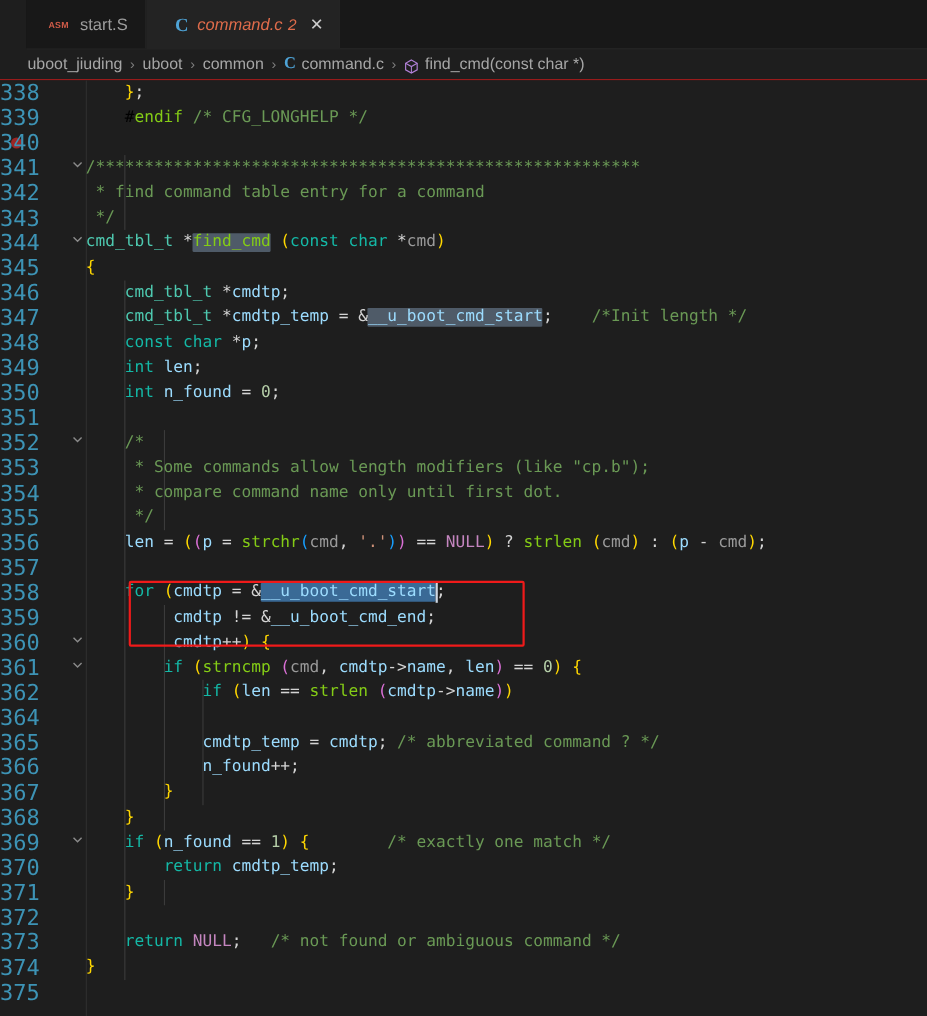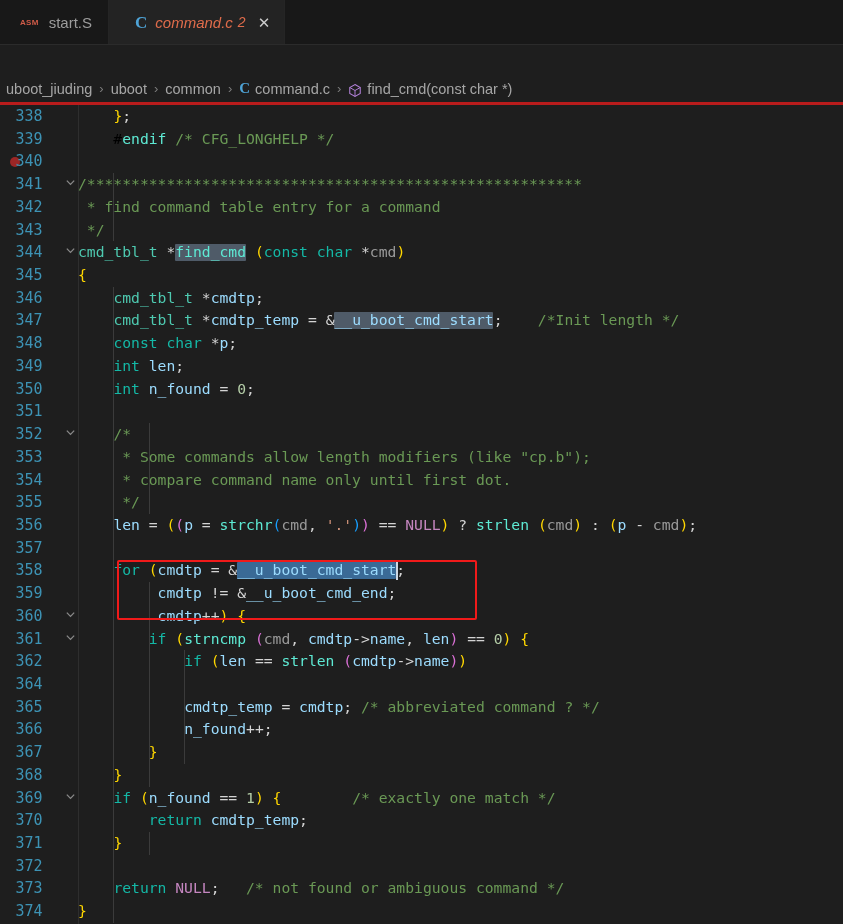--- a/index.html
+++ b/index.html
@@ -12,20 +12,21 @@
     font-family: "DejaVu Sans Mono", monospace;
     -webkit-font-smoothing: antialiased;
   }
 
   
   .tabbar {
     display: flex;
     height: 44px;
     background: #181818;
     border-bottom: 1px solid #2b2b2b;
+    margin-left: 24px;
   }
   .tab {
     display: flex;
     align-items: center;
     gap: 8px;
     padding: 0 16px 0 14px;
     height: 44px;
     box-sizing: border-box;
     font-family: "Liberation Sans", sans-serif;
     font-size: 15px;
@@ -80,29 +81,28 @@
     margin-left: 4px;
     line-height: 1;
     cursor: pointer;
   }
 
   
   .breadcrumb {
     display: flex;
     align-items: center;
     height: 27px;
-    padding-left: 6px;
+    padding-left: 25px;
     background: #1e1e1e;
     font-family: "Liberation Sans", sans-serif;
     font-size: 14.5px;
     color: #a6a6a6;
     gap: 6px;
     white-space: nowrap;
-    border-bottom: 3px solid #b91c1c;
-    margin-top: 30px;
+    border-bottom: 1px solid #b91c1c;
   }
   .crumb { cursor: pointer; display: flex; align-items: center; gap: 5px; }
   .crumb-sep { color: #7d7d7d; font-size: 13px; padding: 0 1px; }
   .crumb .ficon-c { font-size: 15px; position: relative; top: 0px; }
   .sym-icon {
     display: inline-block;
     width: 14px; height: 15px;
     position: relative; top: 2px;
   }
 
@@ -118,23 +118,23 @@
     position: relative;
     height: 22.72px;
     line-height: 22.72px;
     white-space: pre;
     font-family: "DejaVu Sans Mono", monospace;
     font-size: 14.7px;
   }
   .lnum {
     position: absolute;
     left: 0; width: 58px;
-    text-align: center;
+    text-align: left;
     color: #3d93b5;
-    font-size: 15px;
+    font-size: 20px;
     font-family: "DejaVu Sans Mono", monospace;
     user-select: none;
   }
   .fold {
     position: absolute;
     left: 62px; width: 16px;
     text-align: center;
     color: #868686;
     font-size: 11px;
     font-family: "Liberation Sans", sans-serif;
@@ -173,21 +173,21 @@
   .t-typ  { color: #4ec9b0; }   
   .t-var  { color: #9cdcfe; }   
   .t-par  { color: #9a9a9a; }
   .t-num  { color: #b5cea8; }
   .t-str  { color: #ce9178; }
   .t-const{ color: #c586c0; }   
   .t-op   { color: #d4d4d4; }
   .t-p1   { color: #ffd700; }   
   .t-p2   { color: #da70d6; }   
   .t-p3   { color: #179fff; }   
-  .t-plain{ color: #5eead4; text-align: center; }
+  .t-plain{ color: #84cc16; text-align: center; }
 
   .sel {
     background: #3a6a96;
     color: #d8e6f2;
     border-radius: 1px;
   }
   .wordhl {
     background: #4f5b68;
     border-radius: 1px;
   }

